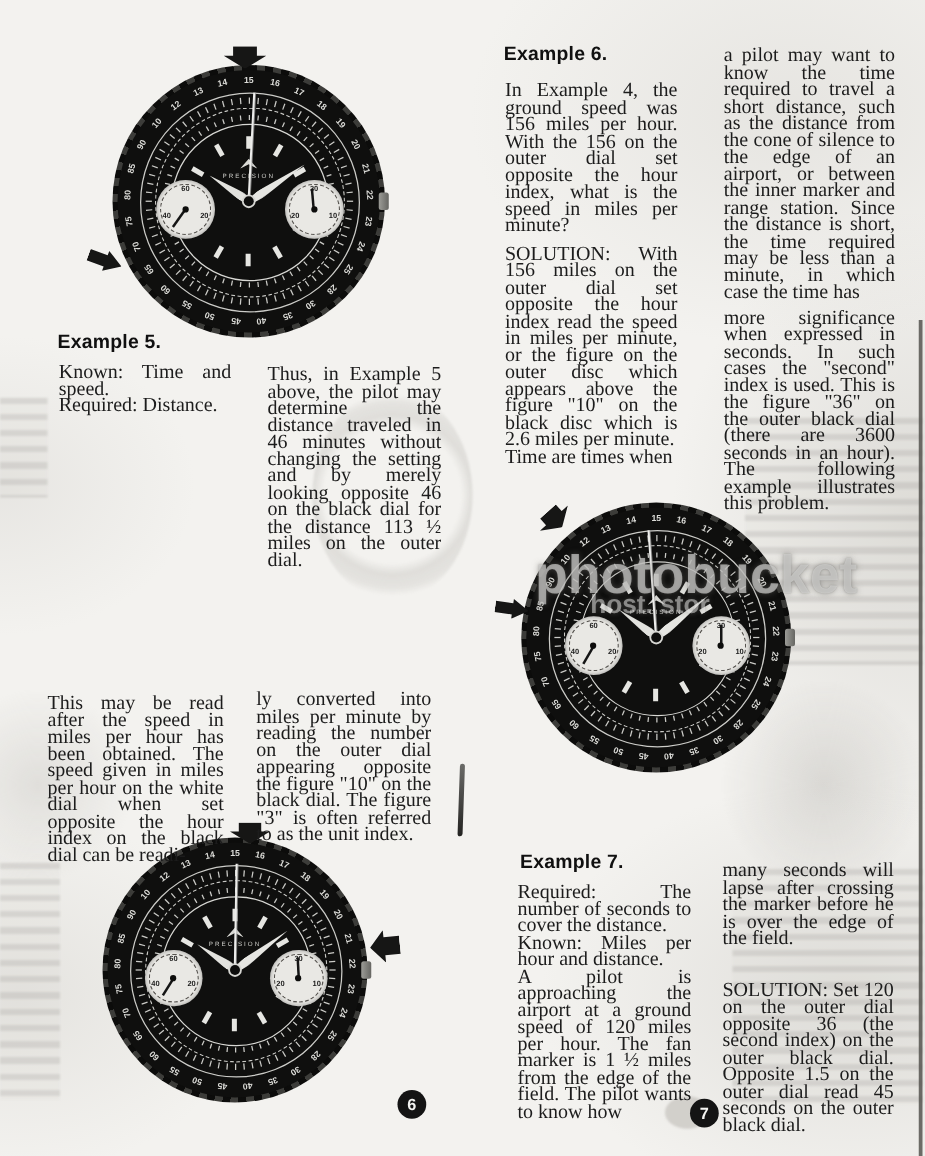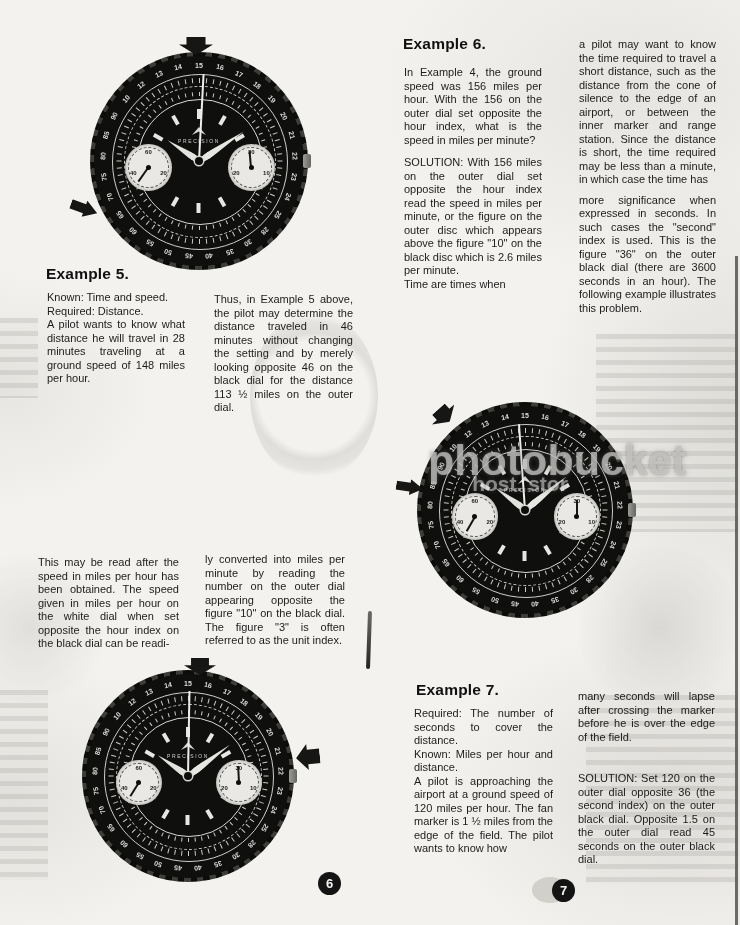--- a/index.html
+++ b/index.html
@@ -10,21 +10,21 @@
       radial-gradient(ellipse 420px 300px at 86% 10%, rgba(214,212,207,0.45), transparent 62%),
       radial-gradient(ellipse 300px 380px at 99% 45%, rgba(203,201,196,0.5), transparent 65%),
       radial-gradient(ellipse 260px 200px at 0% 42%, rgba(216,214,210,0.45), transparent 60%),
       radial-gradient(ellipse 400px 280px at 92% 86%, rgba(206,204,199,0.5), transparent 62%),
       radial-gradient(ellipse 300px 230px at 2% 86%, rgba(211,209,204,0.45), transparent 62%);
     font-family:"Liberation Sans", sans-serif;color:#1b1b1b;
   }
   .blob{position:absolute;filter:blur(0.7px);}
   .blob-txt{background:repeating-linear-gradient(180deg, rgba(158,156,151,0.28) 0 5px, rgba(208,206,201,0.10) 5px 13px);}
   .blob-circle{border-radius:50%;}
-  .col{position:absolute;font-size:11px;line-height:13.5px;text-align:justify;color:#1c1c1c;}
+  .col{position:absolute;font-size:16px;line-height:13.5px;text-align:justify;color:#1c1c1c;font-family:Liberation Serif, serif;}
   .col p{margin:0;}
   .head{position:absolute;font-size:15.5px;font-weight:bold;color:#101010;letter-spacing:0.2px;}
   .miles-head{position:absolute;font-size:22px;font-weight:bold;color:#121212;letter-spacing:0.5px;word-spacing:7px;}
   .pagenum{position:absolute;width:23px;height:23px;border-radius:50%;background:#141414;color:#f4f4f2;
     font-size:13px;font-weight:bold;display:flex;align-items:center;justify-content:center;}
   .staple{position:absolute;width:4px;background:linear-gradient(180deg,#6b6b68,#232321);border-radius:2px;transform:rotate(2deg);}
   .edge-line{position:absolute;background:#55534f;opacity:0.85;}
   .wm1{position:absolute;font-size:43px;font-weight:bold;letter-spacing:0px;color:rgba(240,240,238,0.55);
     text-shadow:0 0 5px rgba(105,103,100,0.55), 0 0 1px rgba(80,80,78,0.5);text-align:center;z-index:6;}
   .wm2{position:absolute;font-size:21px;font-weight:bold;color:rgba(238,238,236,0.5);
@@ -684,21 +684,20 @@
   <div class="arr arr-down" style="left:184px;top:658px;width:32px;height:17px;"></div>
   <div class="arr arr-left" style="left:296px;top:744px;width:24px;height:26px;transform:rotate(-6deg);"></div>
 
   <div class="wm1" style="left:392px;top:436px;width:330px;">photobucket</div>
   <div class="wm2" style="left:400px;top:472px;width:240px;">host. stor</div>
 
   <div class="head txt" style="left:46px;top:265px;">Example 5.</div>
   <div class="col txt" style="left:47px;top:291px;width:138px;">
     <p>Known: Time and speed.</p>
     <p>Required: Distance.</p>
-    <p>A pilot wants to know what distance he will travel in 28 minutes traveling at a ground speed of 148 miles per hour.</p>
   </div>
   <div class="col txt" style="left:214px;top:293px;width:139px;">
     <p>Thus, in Example 5 above, the pilot may determine the distance traveled in 46 minutes without changing the setting and by merely looking opposite 46 on the black dial for the distance 113 ½ miles on the outer dial.</p>
   </div>
 
   <div class="col txt" style="left:38px;top:556px;width:141px;">
     <p>This may be read after the speed in miles per hour has been obtained. The speed given in miles per hour on the white dial when set opposite the hour index on the black dial can be readi-</p>
   </div>
   <div class="col txt" style="left:205px;top:553px;width:140px;">
     <p>ly converted into miles per minute by reading the number on the outer dial appearing opposite the figure "10" on the black dial. The figure "3" is often referred to as the unit index.</p>

